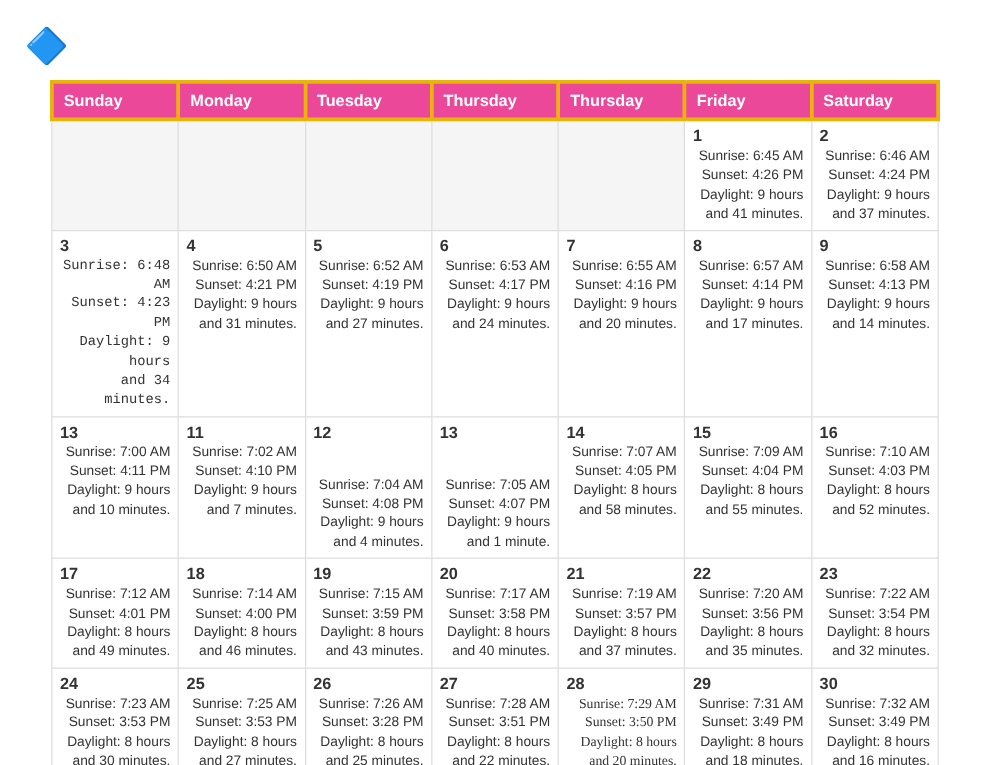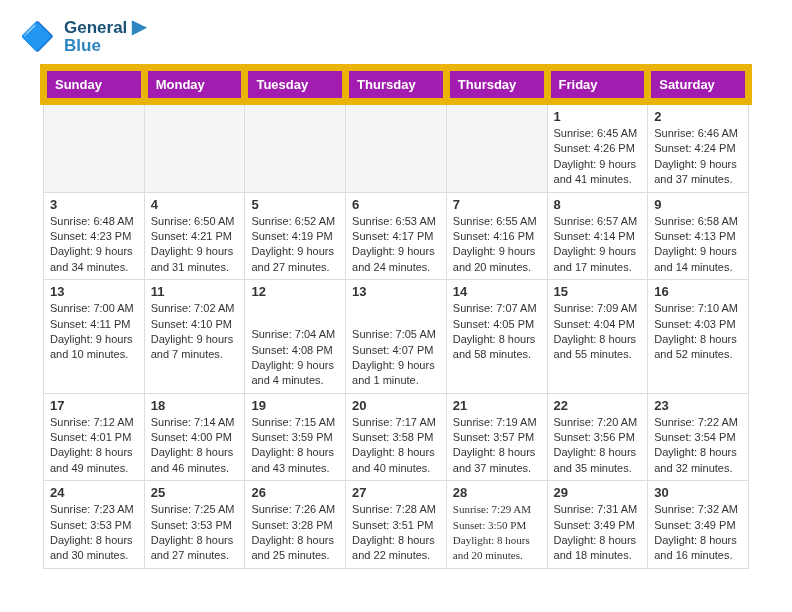--- a/index.html
+++ b/index.html
@@ -6,56 +6,47 @@
     body { font-family: Arial, sans-serif; background: #fff; width: 792px; min-height: 612px; }
     
     .header { display: flex; align-items: flex-start; padding: 16px 20px 8px 20px; justify-content: space-between; }
     
     .title-section { text-align: right; }
     .month-title { font-size: 36px; font-weight: bold; color: #333; }
     .location { font-size: 15px; color: #555; margin-top: 2px; }
     
     .calendar { width: 100%; border-collapse: collapse; margin: 0 20px; width: calc(100% - 40px); margin-left: 20px; }
     
-    .calendar th { background: #a21caf; color: #fff; font-size: 13px; font-weight: bold; padding: 6px 8px; border: 7px solid #eab308; text-align: left; }
+    .calendar th { background: #ec4899; color: #fff; font-size: 13px; font-weight: bold; padding: 6px 8px; border: 3px solid #eab308; text-align: left; }
     
     .calendar td { border: 1px solid #ddd; vertical-align: top; padding: 4px 6px; width: 14.28%; font-size: 11px; color: #333; background: #fff; height: 85px; }
     .calendar td.shaded { background: #f5f5f5; }
     
     .day-num { font-size: 13px; font-weight: bold; display: block; margin-bottom: 2px; }
-    .day-info { font-size: 11px; line-height: 1.4; color: #333; }
+    .day-info { font-size: 11px; line-height: 1.4; color: #333; text-align: right; }
 
     .logo-wrapper { display: flex; flex-direction: column; align-items: flex-start; }
     .logo-row { display: flex; align-items: center; }
 
     table { border-collapse: collapse; }
     .cal-wrap { padding: 0 20px 20px 20px; }
   </style>
 </head>
 <body>
 
 <div>
   <div class="header">
     <div class="logo-wrapper">
       <div class="logo-row">
         <span style="position:relative; display:inline-block; width:40px; height:40px; margin-right:4px;">
           
           <svg width="40" height="40" viewBox="0 0 40 40">
             <text x="0" y="30" font-size="28" fill="#2e86c1">🔷</text>
           </svg>
         </span>
-        <div>
-          <div style="line-height:1;">
-            <span style="color:#1a5276; font-size:17px; font-weight:bold; font-family:Arial;">General</span>
-            <span style="color:#2e86c1; font-size:20px;">▶</span>
-          </div>
-          <div>
-            <span style="color:#2e86c1; font-size:17px; font-weight:bold; font-family:Arial;">Blue</span>
-          </div>
-        </div>
       </div>
     </div>
     <div class="title-section">
       <div class="month-title"></div>
       <div class="location"></div>
     </div>
   </div>
 
   <div class="cal-wrap">
     <table class="calendar">
@@ -88,21 +79,21 @@
               <span class="day-num">2</span>
               <div class="day-info" style="white-space: pre-line;">Sunrise: 6:46 AM
 Sunset: 4:24 PM
 Daylight: 9 hours
 and 37 minutes.</div>
             </td>
           </tr>
           <tr>
             <td>
               <span class="day-num">3</span>
-              <div class="day-info" style="white-space: pre-line;">Sunrise: 6:48 AM
+              <div class="day-info" style="white-space: pre-line; font-family: Liberation Mono, monospace;">Sunrise: 6:48 AM
 Sunset: 4:23 PM
 Daylight: 9 hours
 and 34 minutes.</div>
             </td>
             <td>
               <span class="day-num">4</span>
               <div class="day-info" style="white-space: pre-line;">Sunrise: 6:50 AM
 Sunset: 4:21 PM
 Daylight: 9 hours
 and 31 minutes.</div>

